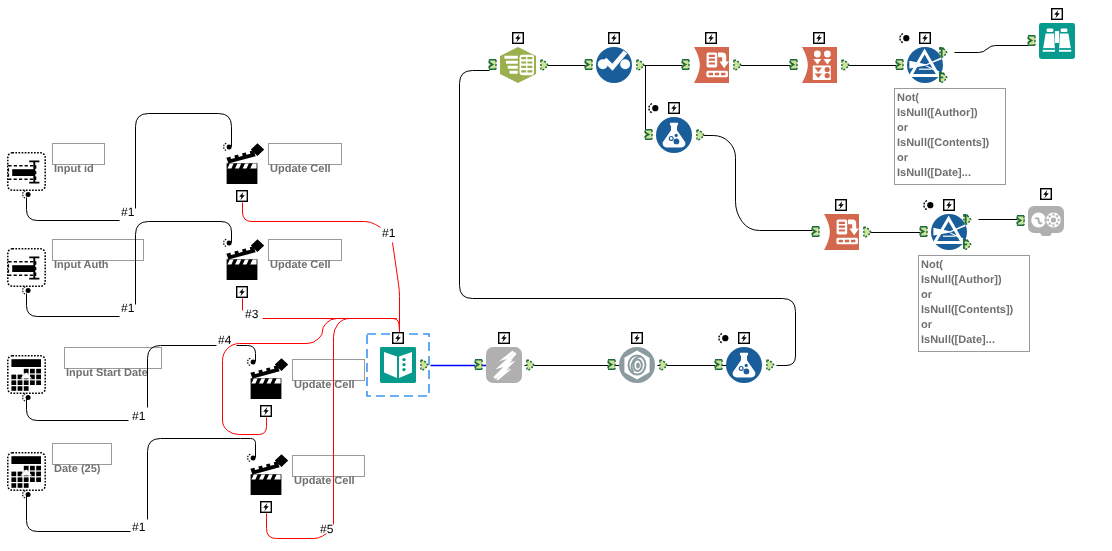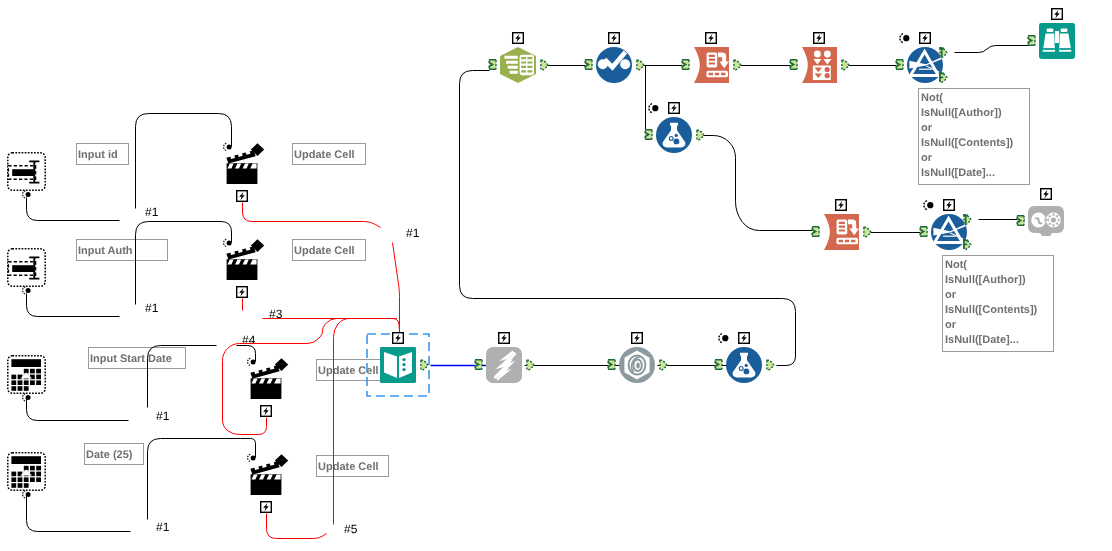--- a/index.html
+++ b/index.html
@@ -1,24 +1,24 @@
 <!DOCTYPE html>
 <html><head>
 <meta charset="utf-8">
 <style>
 html,body{margin:0;padding:0;background:#ffffff;-webkit-font-smoothing:antialiased;text-rendering:geometricPrecision;}
 body{width:1112px;height:551px;overflow:hidden;font-family:"DejaVu Sans",sans-serif;}
 #canvas{position:relative;width:1112px;height:551px;background:#ffffff;}
 #wires,#tools-layer{position:absolute;left:0;top:0;width:1112px;height:551px;pointer-events:none;}
 #wires{z-index:5;}
 #tools-layer{z-index:6;}
-.lbl,.ann,.num{z-index:3;margin-left:24px;}
+.lbl,.ann,.num{z-index:3;}
 .lbl{position:absolute;border:1px solid #9A9A9A;background:#fff;color:#707070;
  font-family:"Liberation Sans",sans-serif;font-weight:bold;font-size:11px;line-height:12px;
- box-sizing:border-box;padding:5px 0 0 1px;white-space:nowrap;}
+ box-sizing:border-box;padding:19px 0 0 1px;white-space:nowrap;}
 .ann{position:absolute;border:1px solid #9A9A9A;background:#fff;color:#707070;
  font-family:"Liberation Sans",sans-serif;font-weight:bold;font-size:11px;line-height:15px;
  box-sizing:border-box;padding:2px 0 0 2px;white-space:pre;overflow:hidden;}
 .num{position:absolute;color:#000;font-family:"Liberation Sans",sans-serif;font-size:12px;line-height:12px;white-space:nowrap;}
 svg{display:block;overflow:visible;}
 </style>
 </head>
 <body>
 
 <div id="canvas">
@@ -584,21 +584,21 @@
         <path d="M7.3 1.9 L3.2 6.7 L5.5 6.7 L4.4 10.2 L8.8 5.2 L6.3 5.2 Z" fill="#000000"></path>
       </g>
 <g transform="translate(718.0,333.0)">
         <path d="M4.0 0.7 A 4.8 4.8 0 0 0 4.0 9.7" fill="none" stroke="#000000" stroke-width="1.4" stroke-dasharray="1.9 1.2"></path>
         <circle cx="7.3" cy="5.2" r="3.1" fill="#000000"></circle>
       </g>
 </svg>
 <div class="lbl" style="left:52px;top:143px;width:53px;height:22px">Input id</div>
 <div class="lbl" style="left:52px;top:239px;width:92px;height:22px">Input Auth</div>
 <div class="lbl" style="left:64px;top:347px;width:98px;height:22px">Input Start Date</div>
-<div class="lbl" style="left:60px;top:443px;width:60px;height:22px">Date (25)</div>
+<div class="lbl" style="left:52px;top:443px;width:60px;height:22px">Date (25)</div>
 <div class="lbl" style="left:268px;top:143px;width:74px;height:22px">Update Cell</div>
 <div class="lbl" style="left:268px;top:239px;width:74px;height:22px">Update Cell</div>
 <div class="lbl" style="left:292px;top:359px;width:73px;height:22px">Update Cell</div>
 <div class="lbl" style="left:292px;top:455px;width:73px;height:22px">Update Cell</div>
 <div class="ann" style="left:894px;top:88px;width:112px;height:97px">Not(
 IsNull([Author])
 or
 IsNull([Contents])
 or
 IsNull([Date]...</div>

